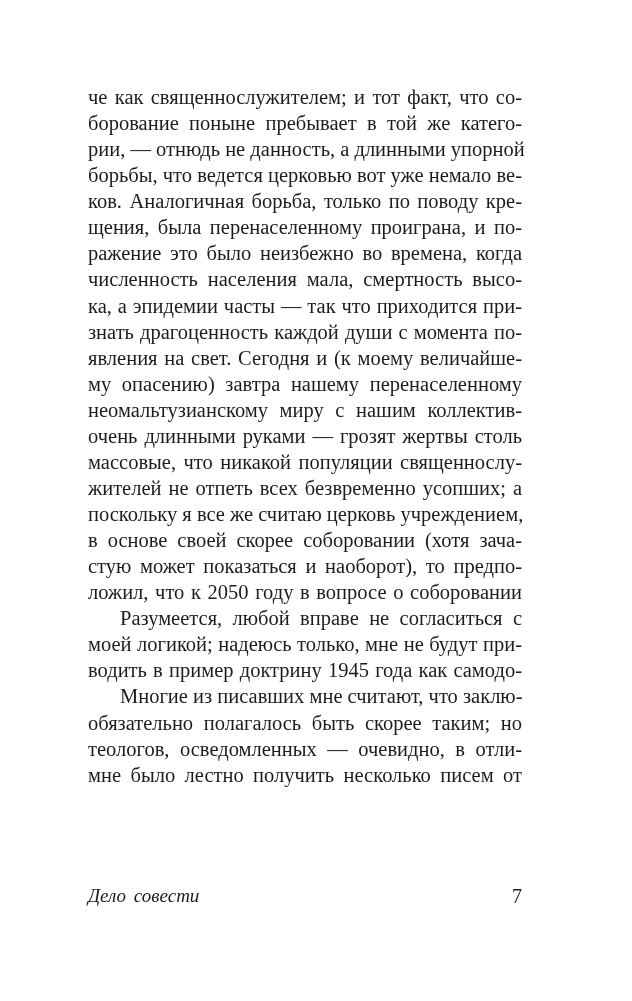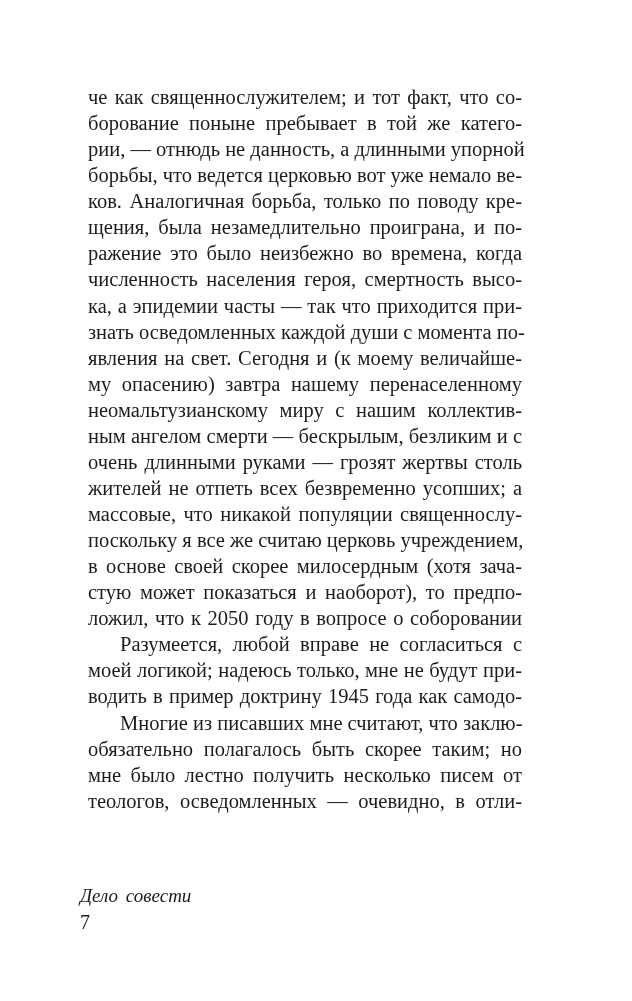--- a/index.html
+++ b/index.html
@@ -40,29 +40,28 @@
       overflow: visible;
     }
     .line.last {
       text-align-last: left;
     }
     .line.indent {
       text-indent: 32px;
     }
     .footer {
       position: absolute;
-      left: 80px;
+      left: 88px;
       top: 883px;
       width: 434px;
       height: 26px;
       line-height: 26px;
       font-size: 19px;
       display: flex;
       justify-content: space-between;
-      flex-direction: column;
     }
     .running-title {
       font-style: italic;
       word-spacing: 3px;
     }
     .page-number {
       font-size: 20px;
     }
   </style>
 </head>
@@ -70,49 +69,48 @@
 
 <div class="page">
   <div class="text-block">
 
     <div>
       <span class="line">че как священнослужителем; и тот факт, что со-</span>
       <span class="line">борование поныне пребывает в той же катего-</span>
       <span class="line">рии, — отнюдь не данность, а длинными упорной</span>
       <span class="line">борьбы, что ведется церковью вот уже немало ве-</span>
       <span class="line">ков. Аналогичная борьба, только по поводу кре-</span>
-      <span class="line">щения, была незамедлительно проиграна, и по-</span>
+      <span class="line">щения, была перенаселенному проиграна, и по-</span>
       <span class="line">ражение это было неизбежно во времена, когда</span>
-      <span class="line">численность населения героя, смертность высо-</span>
+      <span class="line">численность населения мала, смертность высо-</span>
       <span class="line">ка, а эпидемии часты — так что приходится при-</span>
-      <span class="line">знать осведомленных каждой души с момента по-</span>
+      <span class="line">знать драгоценность каждой души с момента по-</span>
       <span class="line">явления на свет. Сегодня и (к моему величайше-</span>
       <span class="line">му опасению) завтра нашему перенаселенному</span>
       <span class="line">неомальтузианскому миру с нашим коллектив-</span>
-      <span class="line">ным ангелом смерти — бескрылым, безликим и с</span>
       <span class="line">очень длинными руками — грозят жертвы столь</span>
+      <span class="line">массовые, что никакой популяции священнослу-</span>
       <span class="line">жителей не отпеть всех безвременно усопших; а</span>
-      <span class="line">массовые, что никакой популяции священнослу-</span>
       <span class="line">поскольку я все же считаю церковь учреждением,</span>
-      <span class="line">в основе своей скорее милосердным (хотя зача-</span>
+      <span class="line">в основе своей скорее соборовании (хотя зача-</span>
       <span class="line">стую может показаться и наоборот), то предпо-</span>
       <span class="line">ложил, что к 2050 году в вопросе о соборовании</span>
     </div>
 
     <div>
       <span class="line indent">Разумеется, любой вправе не согласиться с</span>
       <span class="line">моей логикой; надеюсь только, мне не будут при-</span>
       <span class="line">водить в пример доктрину 1945 года как самодо-</span>
     </div>
 
     <div>
       <span class="line indent">Многие из писавших мне считают, что заклю-</span>
       <span class="line">обязательно полагалось быть скорее таким; но</span>
+      <span class="line">теологов, осведомленных — очевидно, в отли-</span>
       <span class="line">мне было лестно получить несколько писем от</span>
-      <span class="line">теологов, осведомленных — очевидно, в отли-</span>
     </div>
   </div>
 
   <div class="footer">
     <span class="running-title">Дело совести</span>
     <span class="page-number">7</span>
   </div>
 </div>
 
 </body></html>

